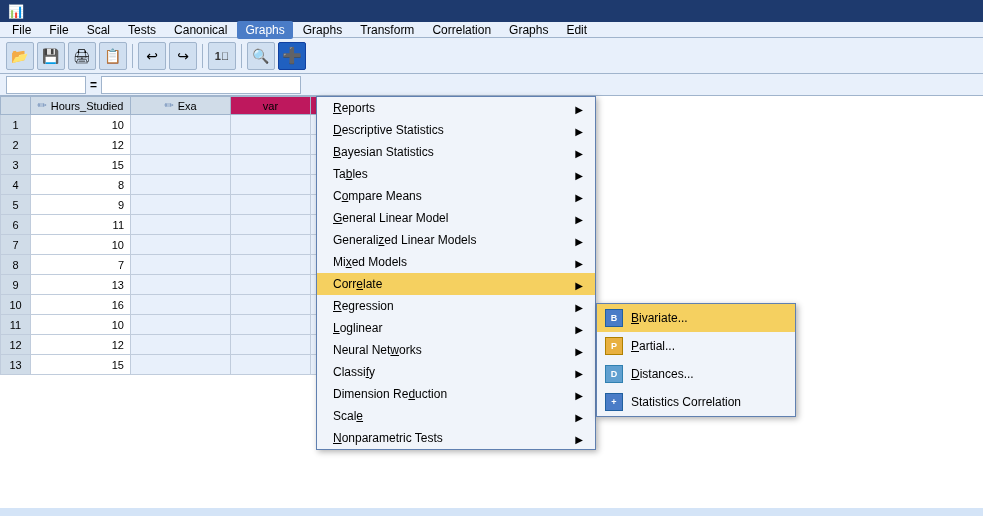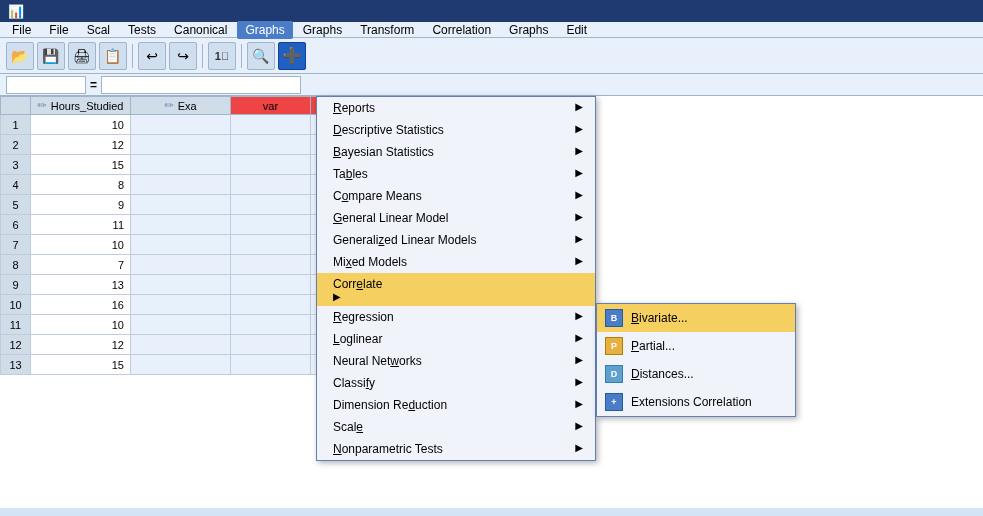--- a/index.html
+++ b/index.html
@@ -124,28 +124,29 @@
       top: 0;
       left: 316px;
       background: #f0f4fa;
       border: 1px solid #6080b0;
       box-shadow: 2px 2px 6px rgba(0,0,0,0.3);
       min-width: 280px;
       z-index: 100;
     }
     .dropdown-item {
       display: flex;
-      align-items: flex-start;
+      align-items: flex-end;
       justify-content: space-between;
       padding: 4px 12px 4px 16px;
       cursor: pointer;
       font-size: 12px;
       white-space: nowrap;
-    }
-    .dropdown-item.active { background: #f5d060; color: black; flex-direction: column; }
+      gap: 24px;
+    }
+    .dropdown-item.active { background: #f5d060; color: black; }
     .dropdown-item .arrow { font-size: 10px; }
     .dropdown-item .underline { text-decoration: underline; text-decoration-style: solid; }
 
     
     #correlate-submenu {
       position: absolute;
       top: 207px;
       left: 596px;
       background: #f0f4fa;
       border: 1px solid #6080b0;
@@ -167,21 +168,21 @@
       width: 18px; height: 18px;
       display: flex; align-items: center; justify-content: center;
       flex-shrink: 0;
     }
     .icon-bivariate { background: #4a7cc7; color: white; font-size: 9px; font-weight: bold; border: 1px solid #2060a0; }
     .icon-partial { background: #e8b040; color: white; font-size: 9px; font-weight: bold; border: 1px solid #b08000; }
     .icon-distances { background: #60a0d0; color: white; font-size: 9px; font-weight: bold; border: 1px solid #3080b0; }
     .icon-canonical { background: #4a7cc7; color: white; font-size: 9px; font-weight: bold; border: 1px solid #2060a0; }
 
     
-    th.var-col { background: #ef4444; min-width: 80px; }
+    th.var-col { background: #be185d; min-width: 80px; }
   </style>
 </head>
 <body>
 
 <div id="title-bar">
   <span class="title-icon">📊</span>
 </div>
 
 <div id="menu-bar">
   <div class="menu-item">File</div>
@@ -440,16 +441,16 @@
     <div class="submenu-item">
       <div class="submenu-icon icon-partial">P</div>
       <span><span style="text-decoration:underline;">P</span>artial...</span>
     </div>
     <div class="submenu-item">
       <div class="submenu-icon icon-distances">D</div>
       <span><span style="text-decoration:underline;">D</span>istances...</span>
     </div>
     <div class="submenu-item">
       <div class="submenu-icon icon-canonical">+</div>
-      <span>Extensions Correlation</span>
+      <span>Statistics Correlation</span>
     </div>
   </div>
 </div>
 
 </body></html>

